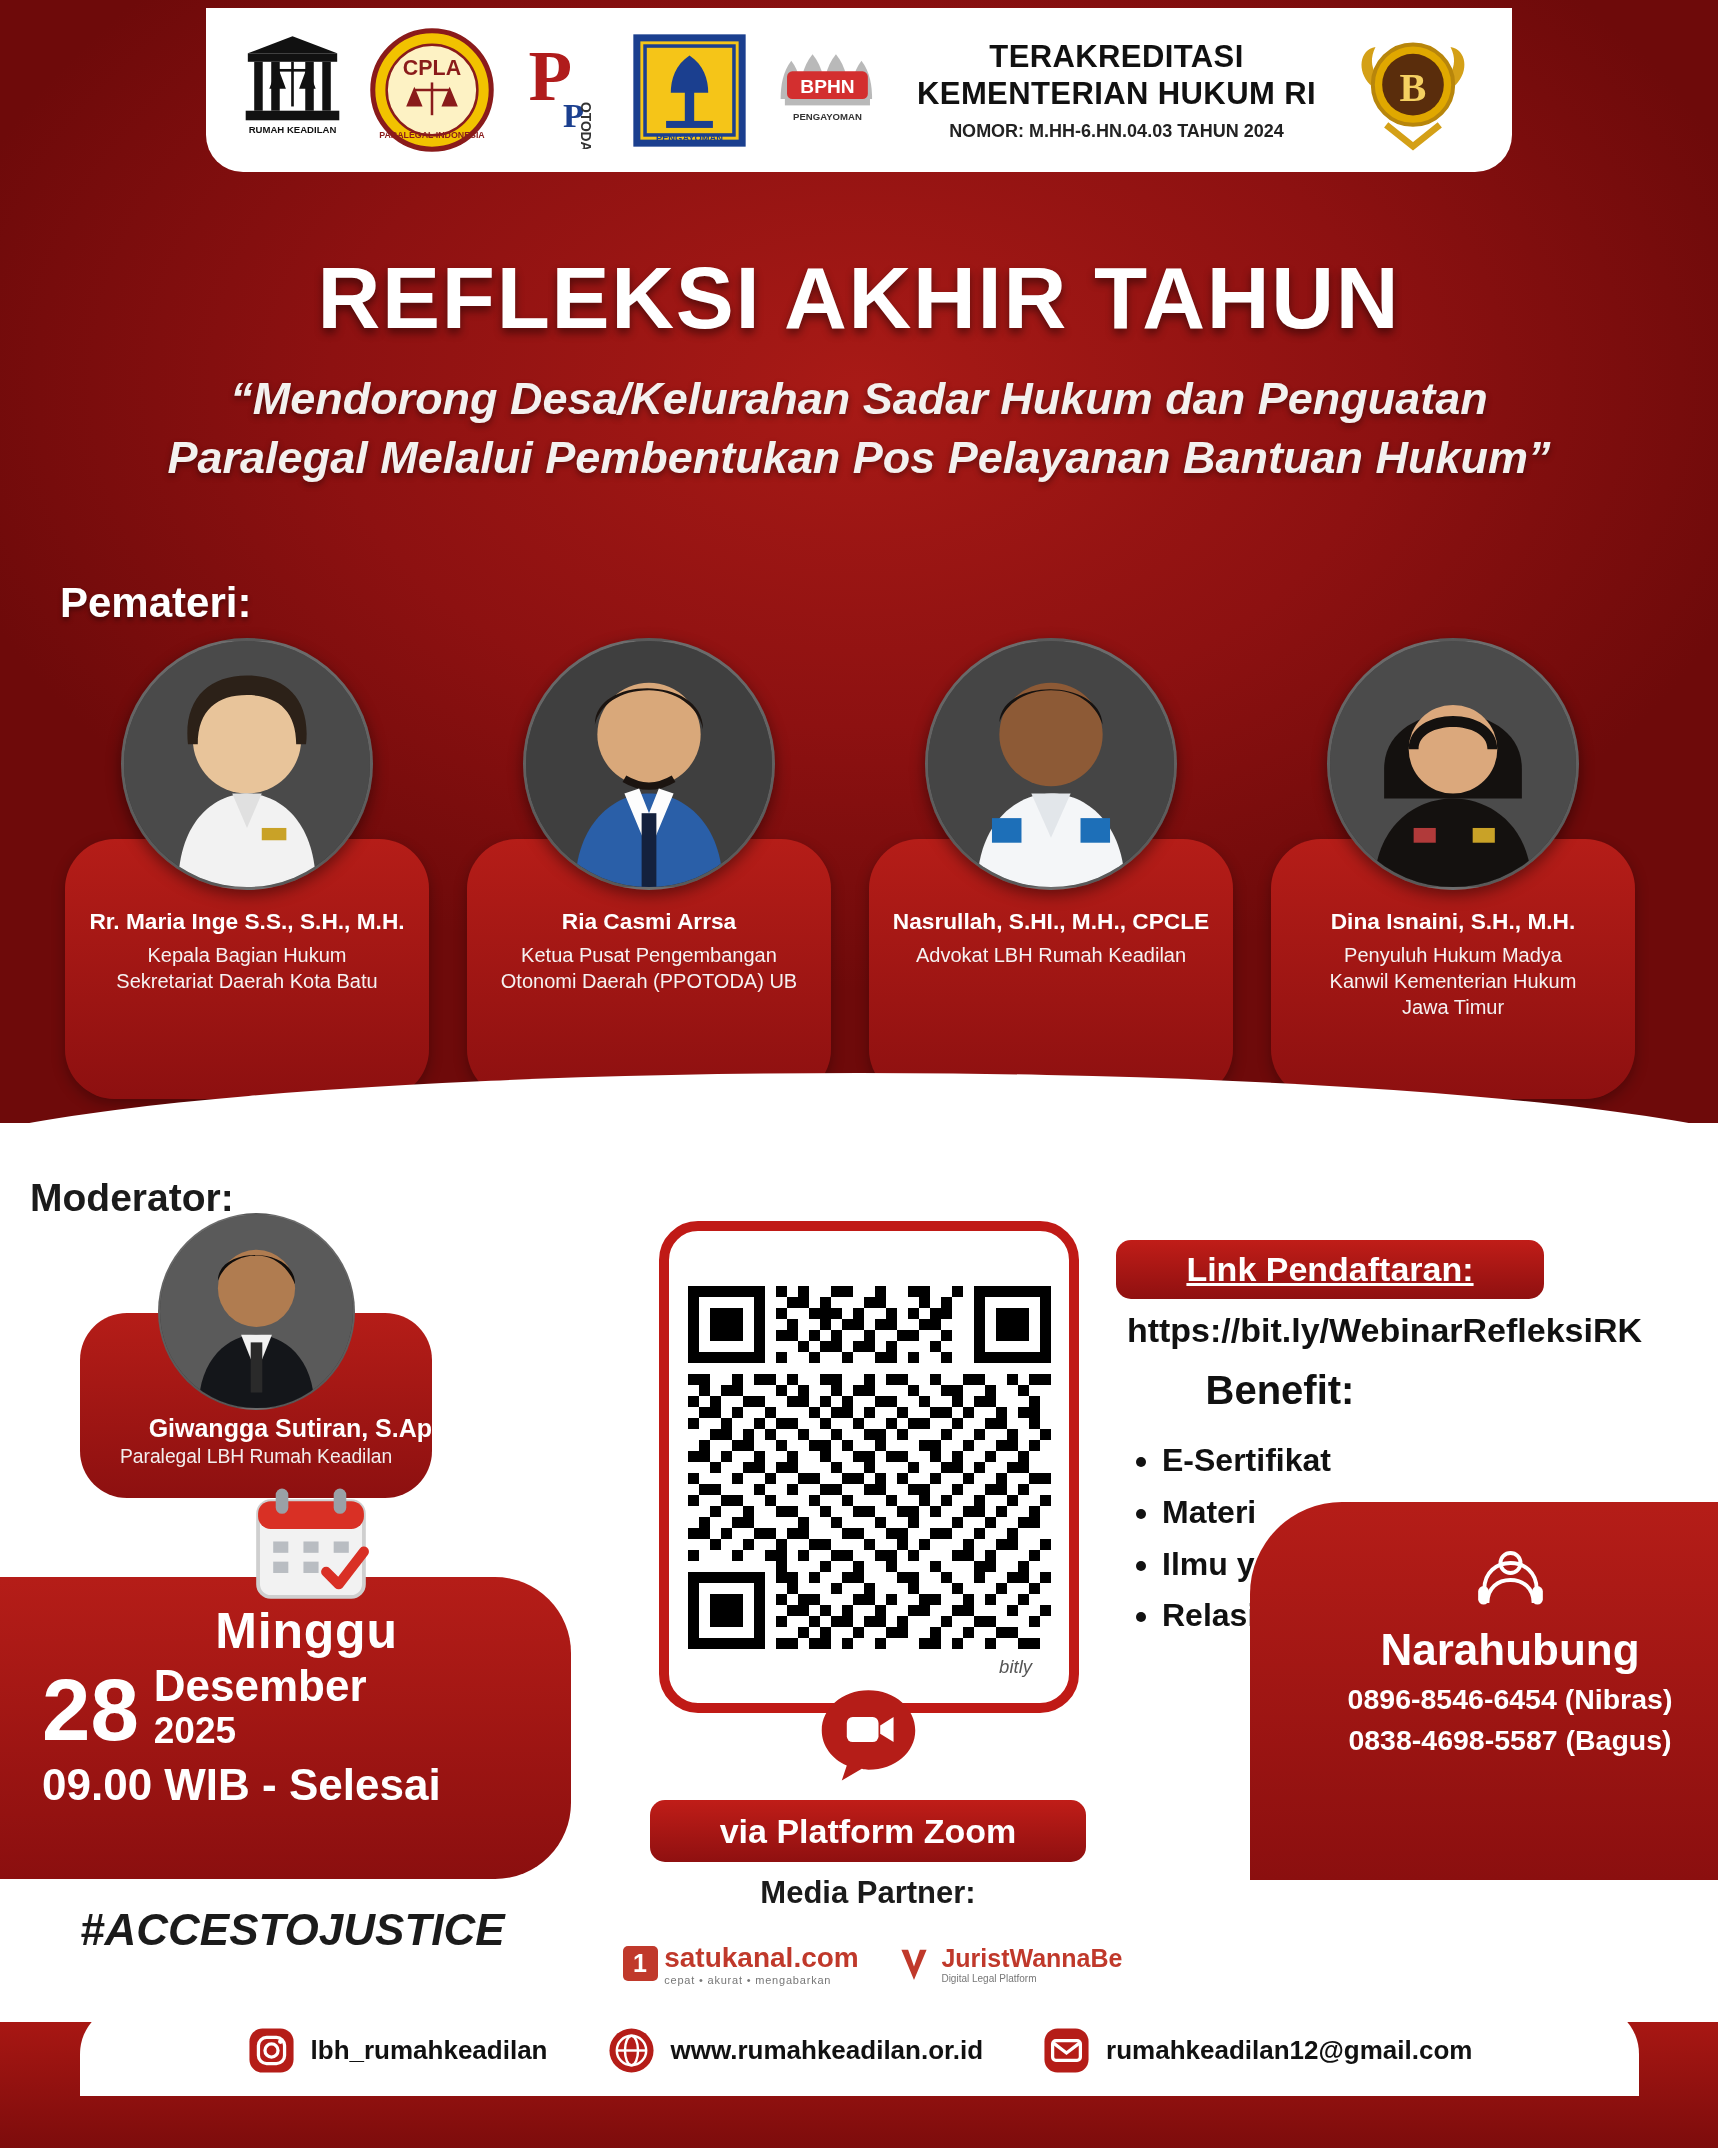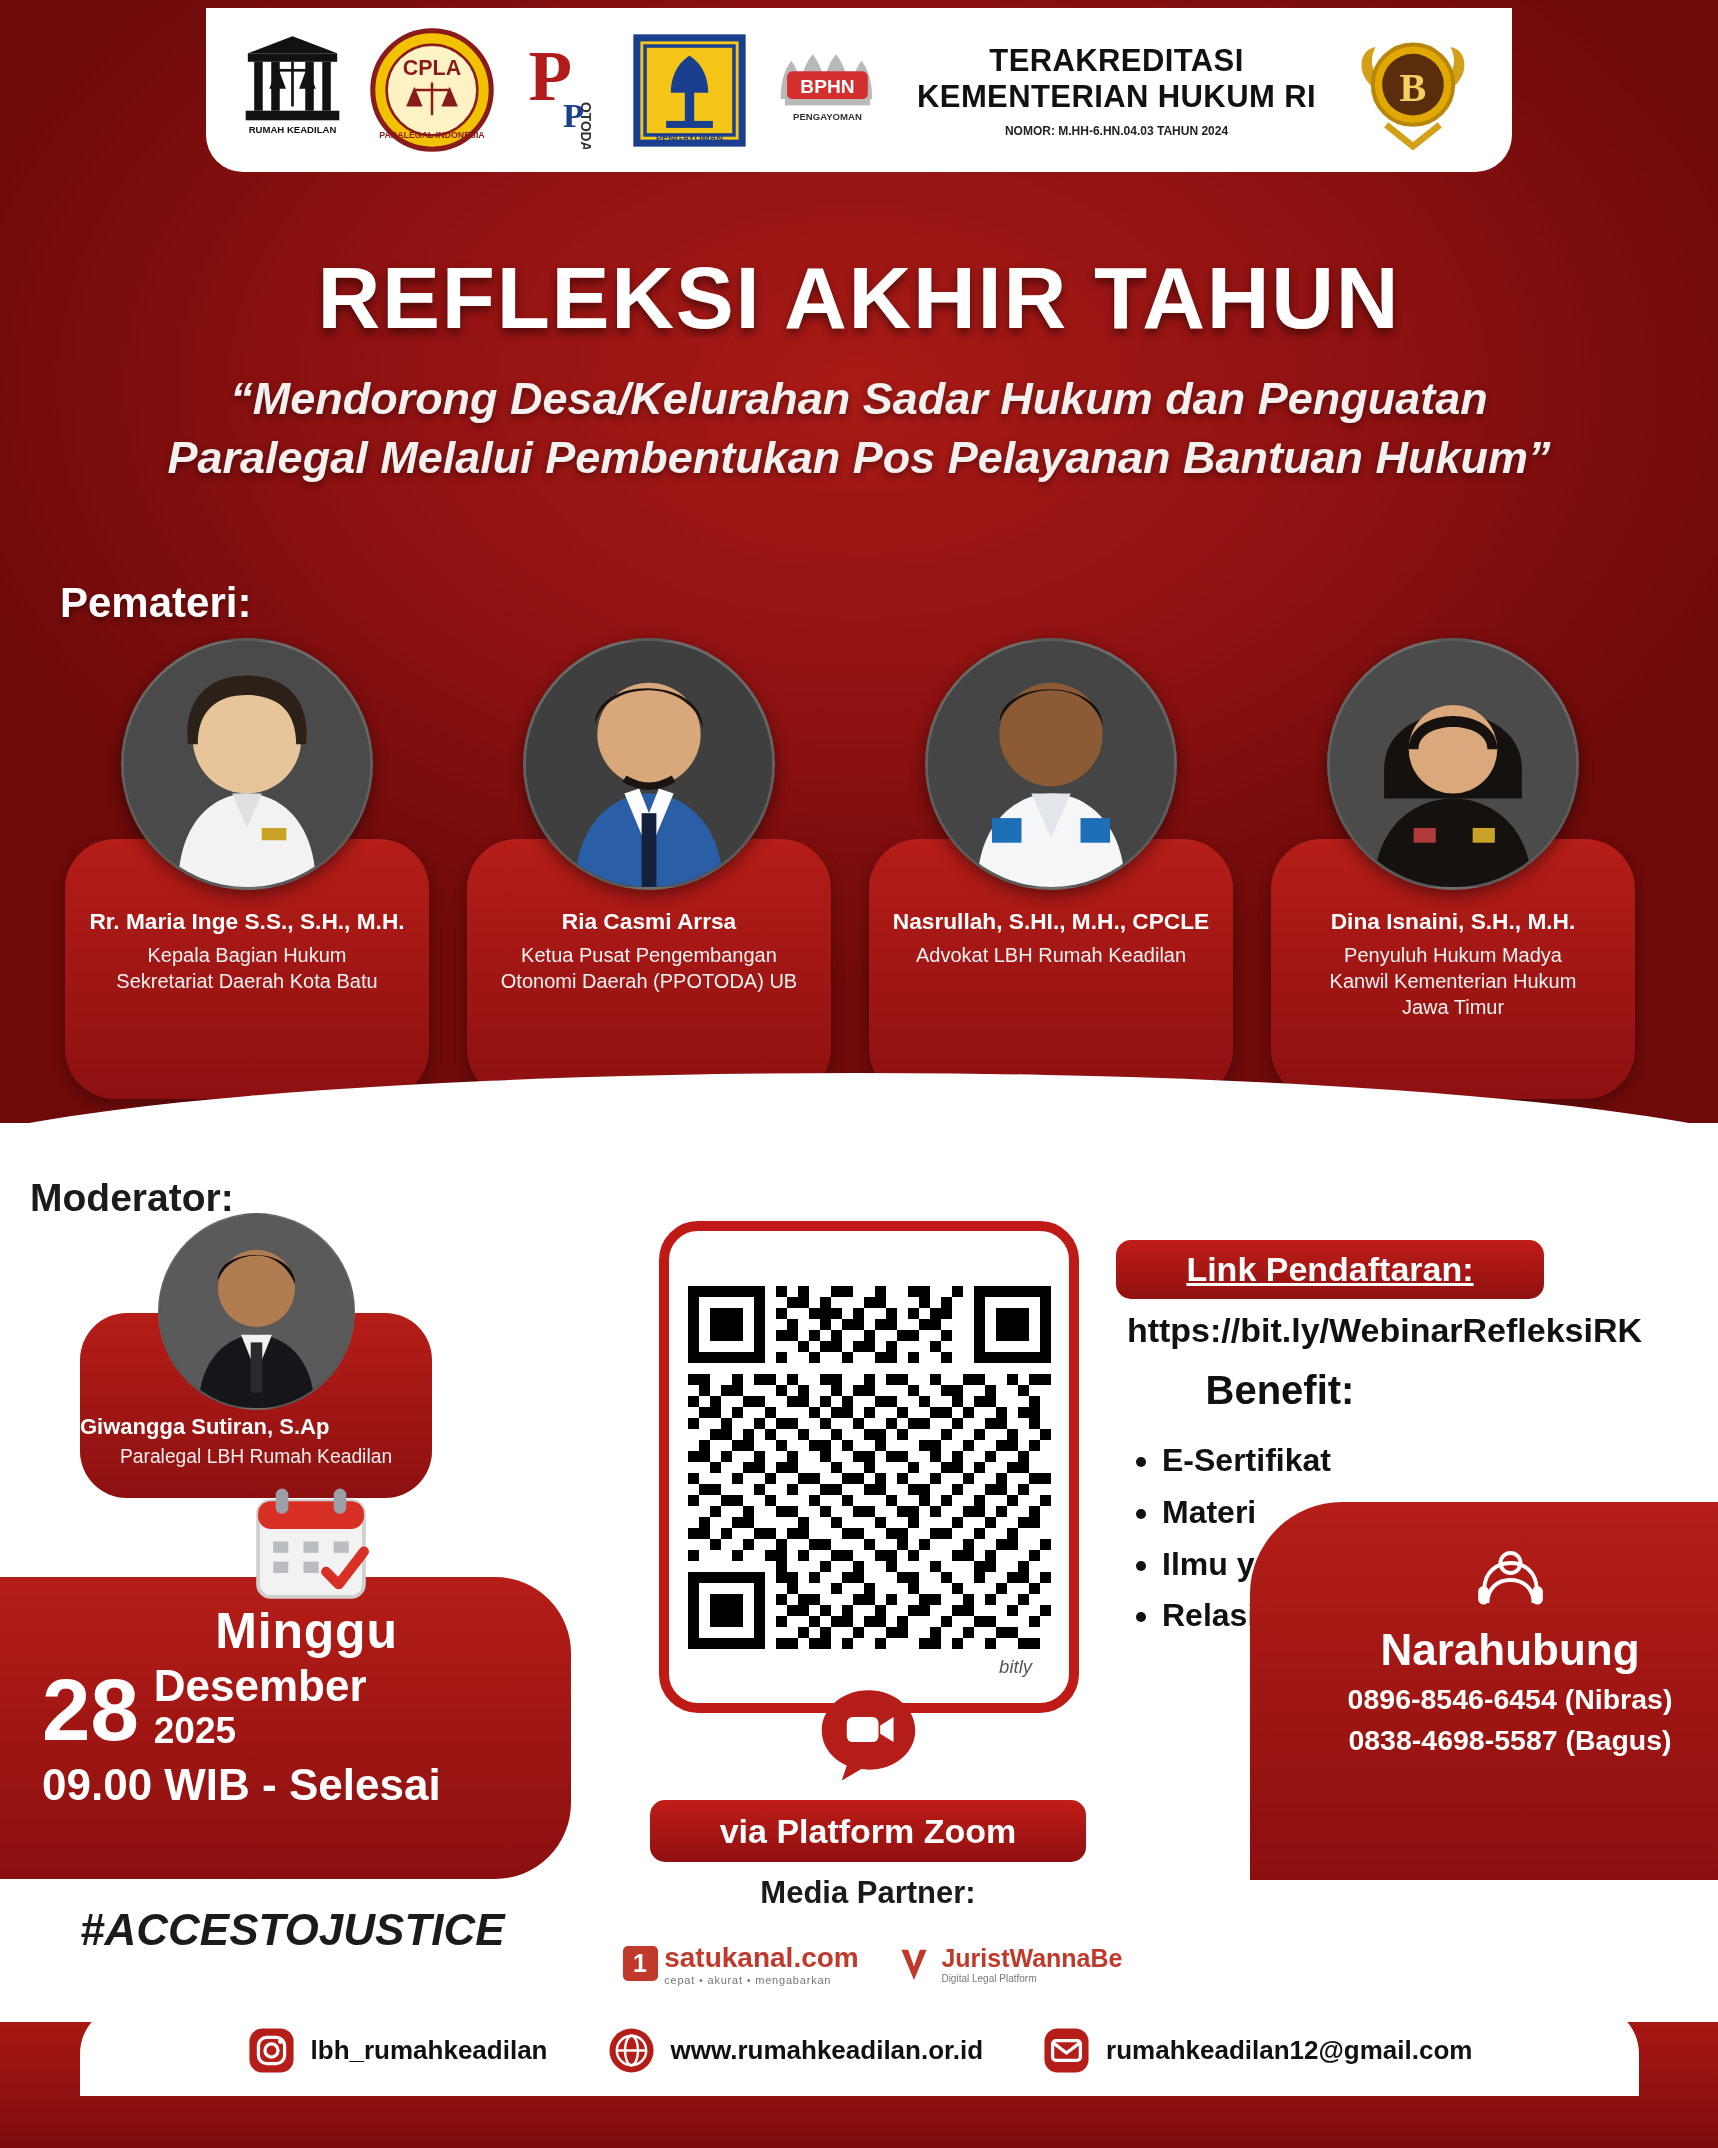--- a/index.html
+++ b/index.html
@@ -28,21 +28,21 @@
     padding: 0 25px;
   }
   .logo { display: flex; flex-direction: column; align-items: center; justify-content: center; }
   .logo-rk { width: 109px; height: 117px; }
   .logo-cpla { width: 126px; height: 126px; }
   .logo-ppotoda { width: 92px; height: 117px; }
   .logo-peng { width: 117px; height: 117px; }
   .logo-bphn { width: 117px; height: 117px; }
   .accred-text { text-align: center; padding: 0 8.4px; }
   .accred-text .l1 { font-size: 31px; font-weight: bold; color: #111; letter-spacing: 0.4px; line-height: 1.18; }
-  .accred-text .l2 { font-size: 12px; font-weight: 600; color: #222; margin-top: 8.4px; }
+  .accred-text .l2 { font-size: 18px; font-weight: 600; color: #222; margin-top: 8.4px; }
   .grade-b { width: 134px; height: 134px; }
 
   
   .main-title {
     position: absolute; top: 248px; left: 0; width: 100%;
     text-align: center;
     font-size: 87px; font-weight: 800; color: #ffffff;
     letter-spacing: 1.7px;
     text-shadow: 0 5px 8.4px rgba(0,0,0,.45);
   }
@@ -117,21 +117,21 @@
     background: linear-gradient(180deg,#b51d18 0%, #8d1010 100%);
     border-radius: 47px;
   }
   .mod-photo {
     position: absolute; left: 78px; top: -8.4px; width: 197px; height: 197px;
     border-radius: 50%; overflow: hidden;
     background: radial-gradient(circle at 50% 35%, #6c6c6c 0%, #3a3a3a 70%, #242424 100%);
     border: 2.5px solid rgba(255,255,255,.18);
   }
   .mod-photo svg { width: 100%; height: 100%; }
-  .mod-name { position: absolute; top: 193px; left: 0; width: 352px; text-align: left; color: #fff; font-weight: bold; font-size: 22px; }
+  .mod-name { position: absolute; top: 193px; left: 0; width: 352px; text-align: right; color: #fff; font-weight: bold; font-size: 25px; }
   .mod-role { position: absolute; top: 225px; left: 0; width: 352px; text-align: center; color: #f2eeee; font-size: 19.3px; }
 
   
   .date-block {
     position: absolute; left: -50px; top: 1577px;
     width: 621px; height: 302px;
     background: linear-gradient(180deg,#b51d18 0%, #8b0f0f 100%);
     border-radius: 0 76px 76px 0;
     color: #fff; padding: 25px 0 0 92px;
   }

